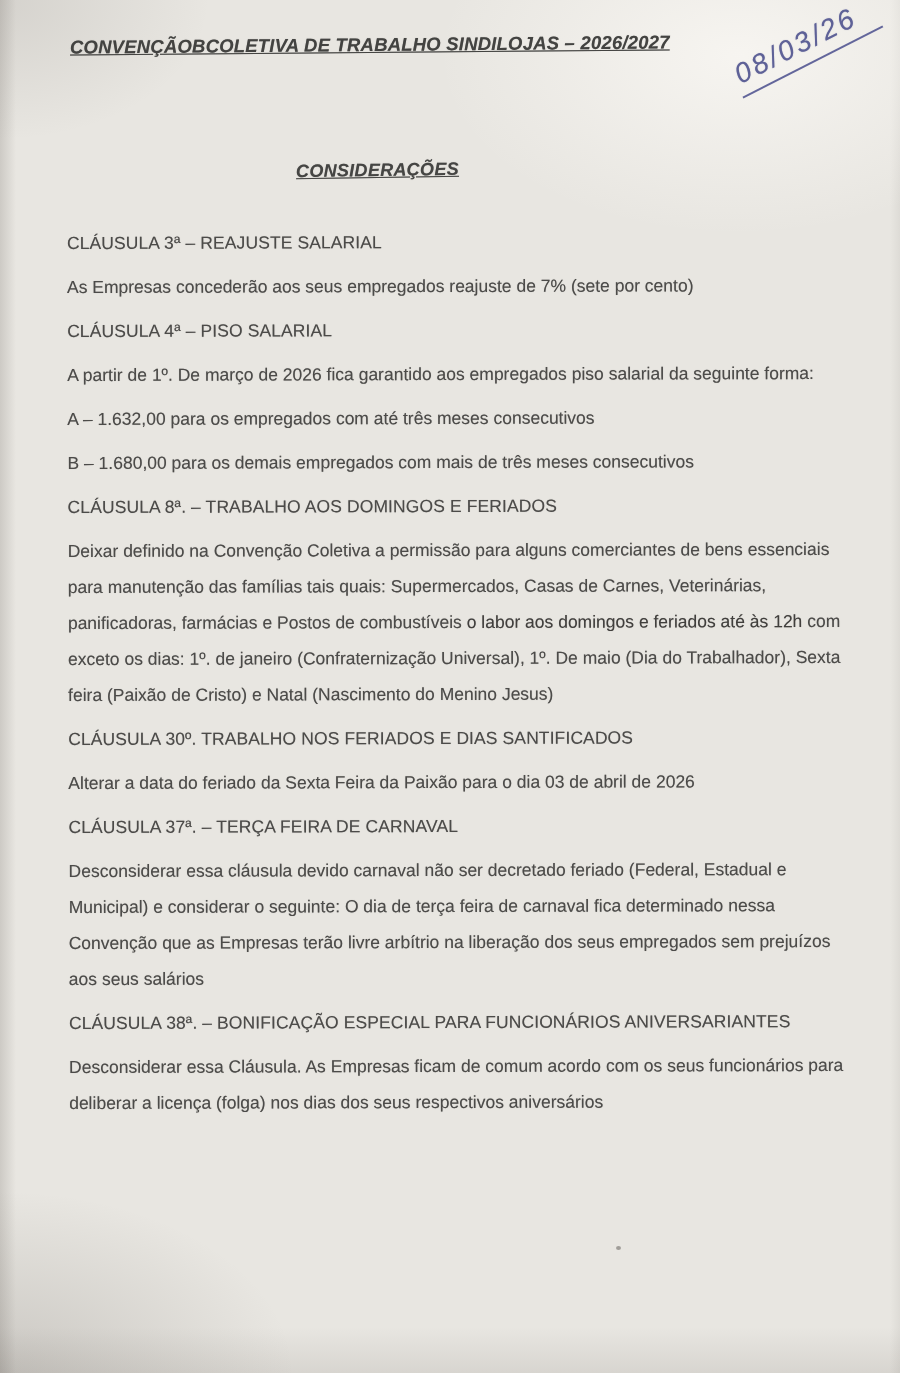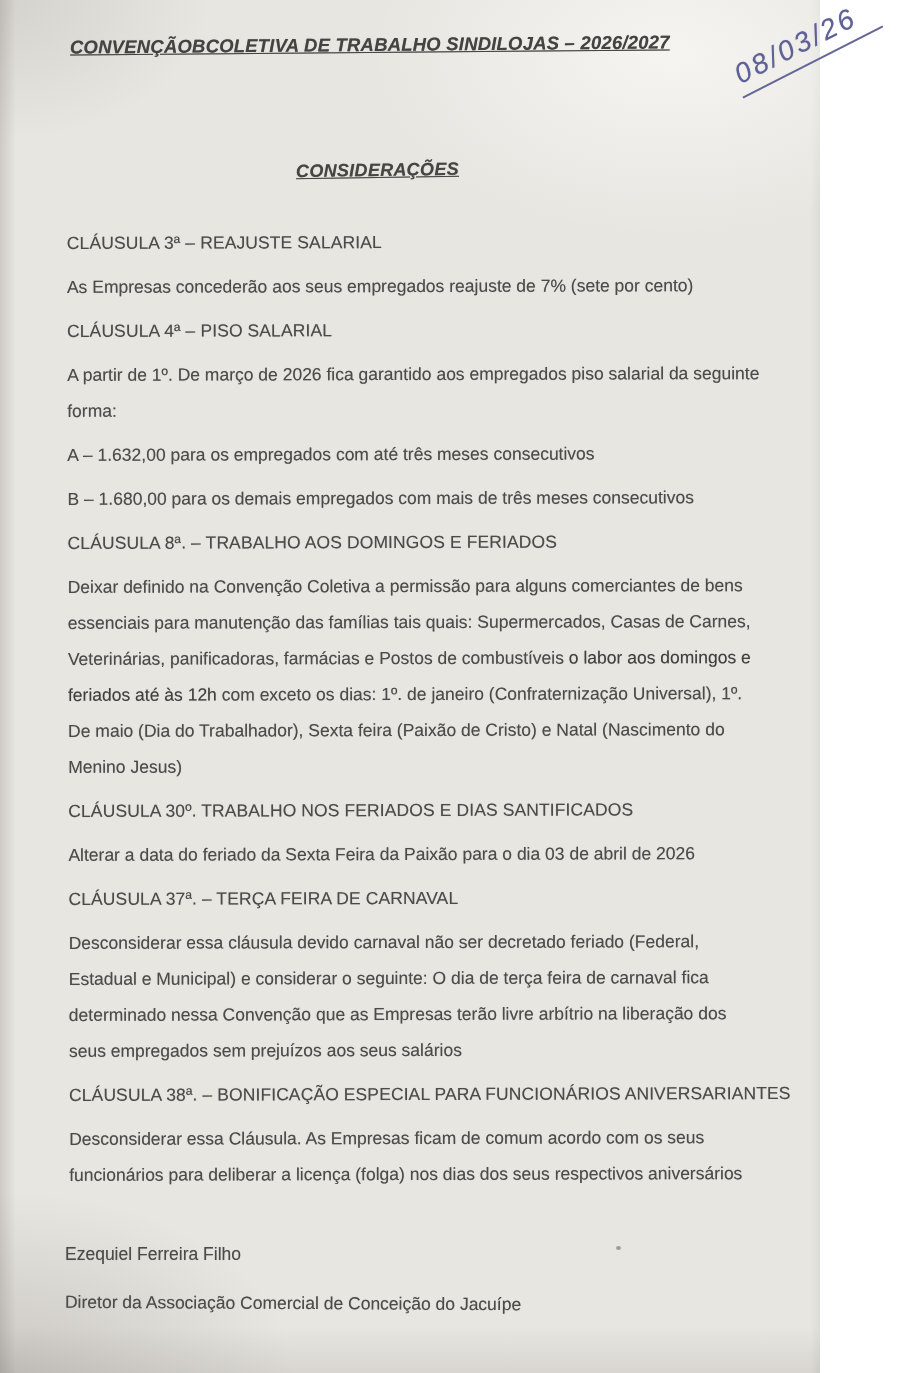--- a/index.html
+++ b/index.html
@@ -5,21 +5,21 @@
   html, body {
     margin: 0;
     padding: 0;
     width: 900px;
     height: 1373px;
     overflow: hidden;
     font-family: "Liberation Sans", sans-serif;
   }
   .paper {
     position: relative;
-    width: 820px;
+    width: 900px;
     height: 1373px;
     background:
       radial-gradient(ellipse 500px 300px at 82% 4%, rgba(248,246,242,0.9) 0%, rgba(248,246,242,0) 60%),
       radial-gradient(ellipse 420px 260px at 0% 100%, rgba(96,90,84,0.22) 0%, rgba(96,90,84,0) 70%),
       radial-gradient(ellipse 300px 200px at 0% 0%, rgba(96,90,84,0.14) 0%, rgba(96,90,84,0) 70%),
       linear-gradient(to right, rgba(96,90,84,0.20) 0px, rgba(96,90,84,0) 16px),
       linear-gradient(to left, rgba(96,90,84,0.08) 0px, rgba(96,90,84,0) 10px),
       linear-gradient(to top, rgba(96,90,84,0.12) 0px, rgba(96,90,84,0) 46px),
       #e8e6e1;
     color: #4c4b49;
@@ -146,20 +146,16 @@
     <p class="para">Alterar a data do feriado da Sexta Feira da Paixão para o dia 03 de abril de 2026</p>
 
     <p class="clause-heading">CLÁUSULA 37ª. – TERÇA FEIRA DE CARNAVAL</p>
     <p class="para">Desconsiderar essa cláusula devido carnaval não ser decretado feriado (Federal, Estadual e Municipal) e considerar o seguinte: O dia de terça feira de carnaval fica determinado nessa Convenção que as Empresas terão livre arbítrio na liberação dos seus empregados sem prejuízos aos seus salários</p>
 
     <p class="clause-heading">CLÁUSULA 38ª. – BONIFICAÇÃO ESPECIAL PARA FUNCIONÁRIOS ANIVERSARIANTES</p>
     <p class="para">Desconsiderar essa Cláusula. As Empresas ficam de comum acordo com os seus funcionários para deliberar a licença (folga) nos dias dos seus respectivos aniversários</p>
 
   </div>
 
-  <div class="signature">
-    <p class="sig-name">Ezequiel Ferreira Filho</p>
-    <p class="sig-role">Diretor da Associação Comercial de Conceição do Jacuípe</p>
-  </div>
 
   <div class="speck"></div>
 
 </div>
 
 </body></html>

